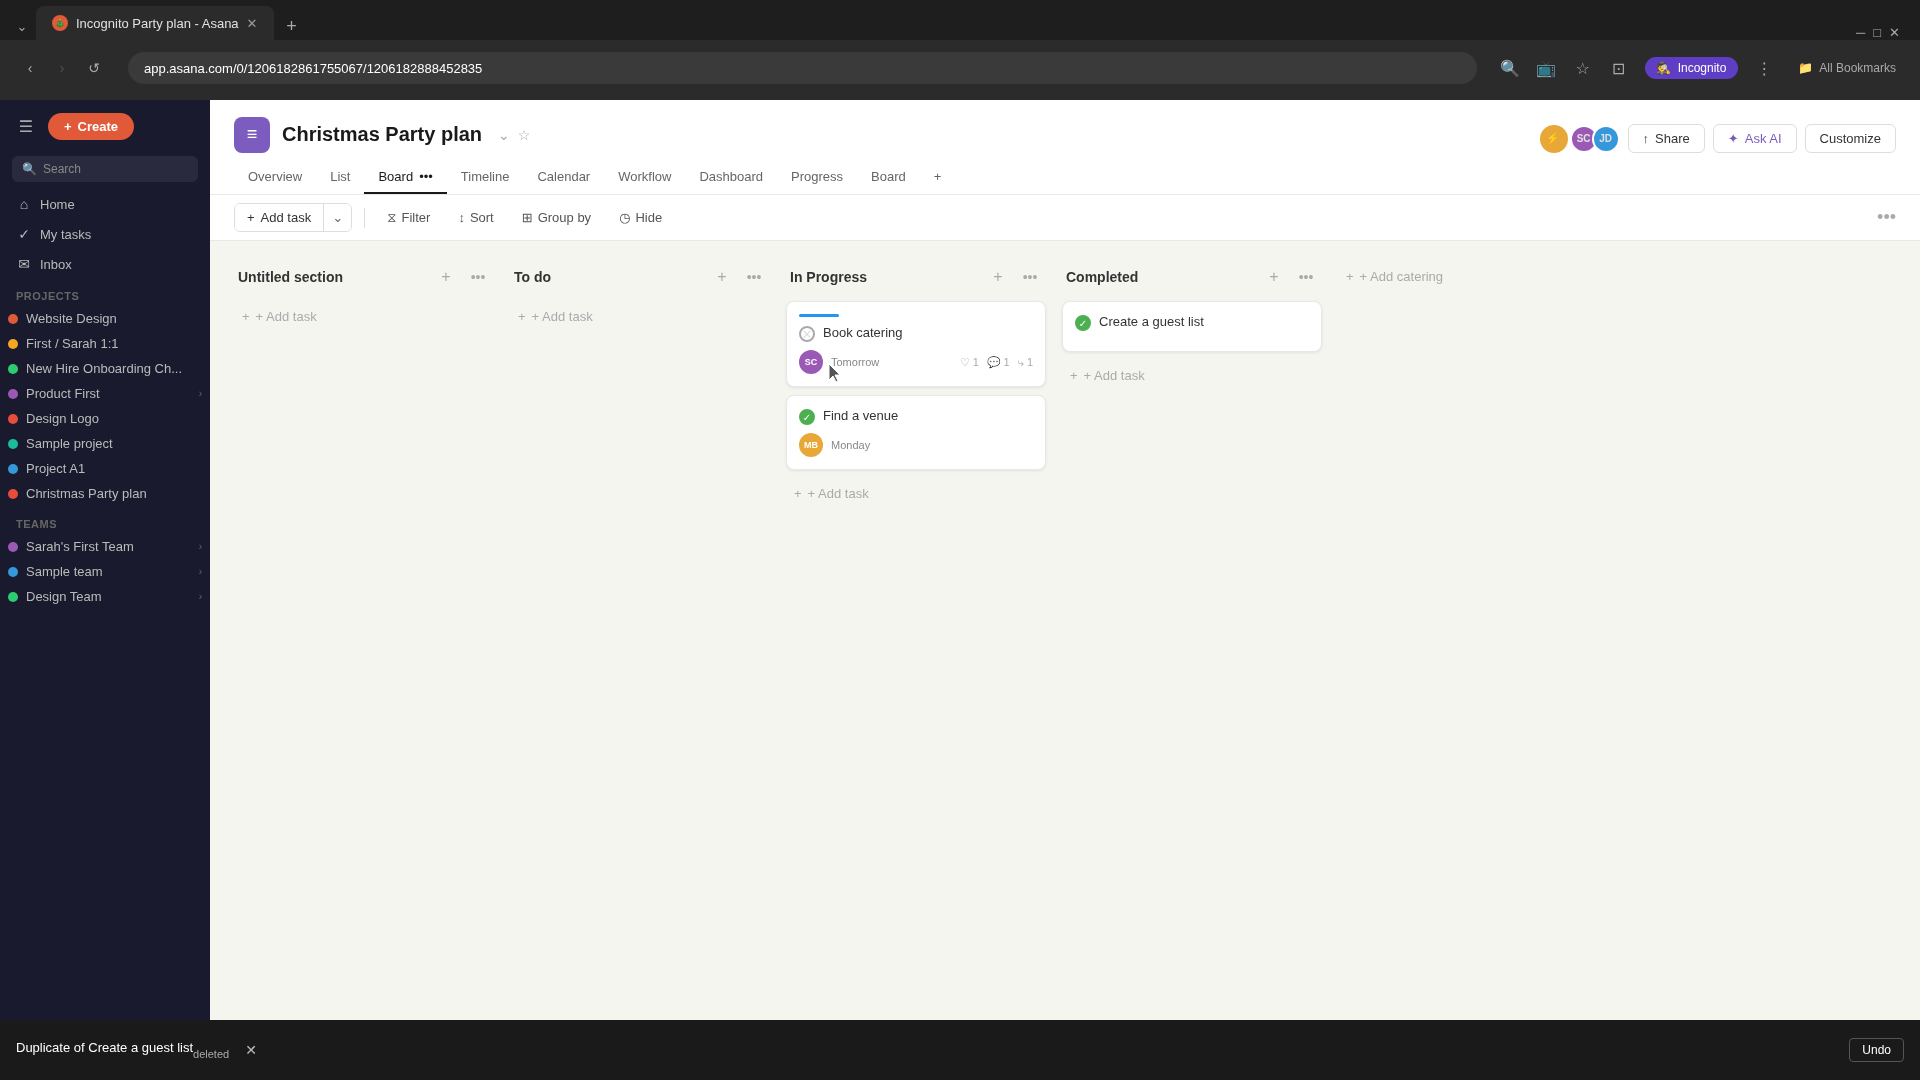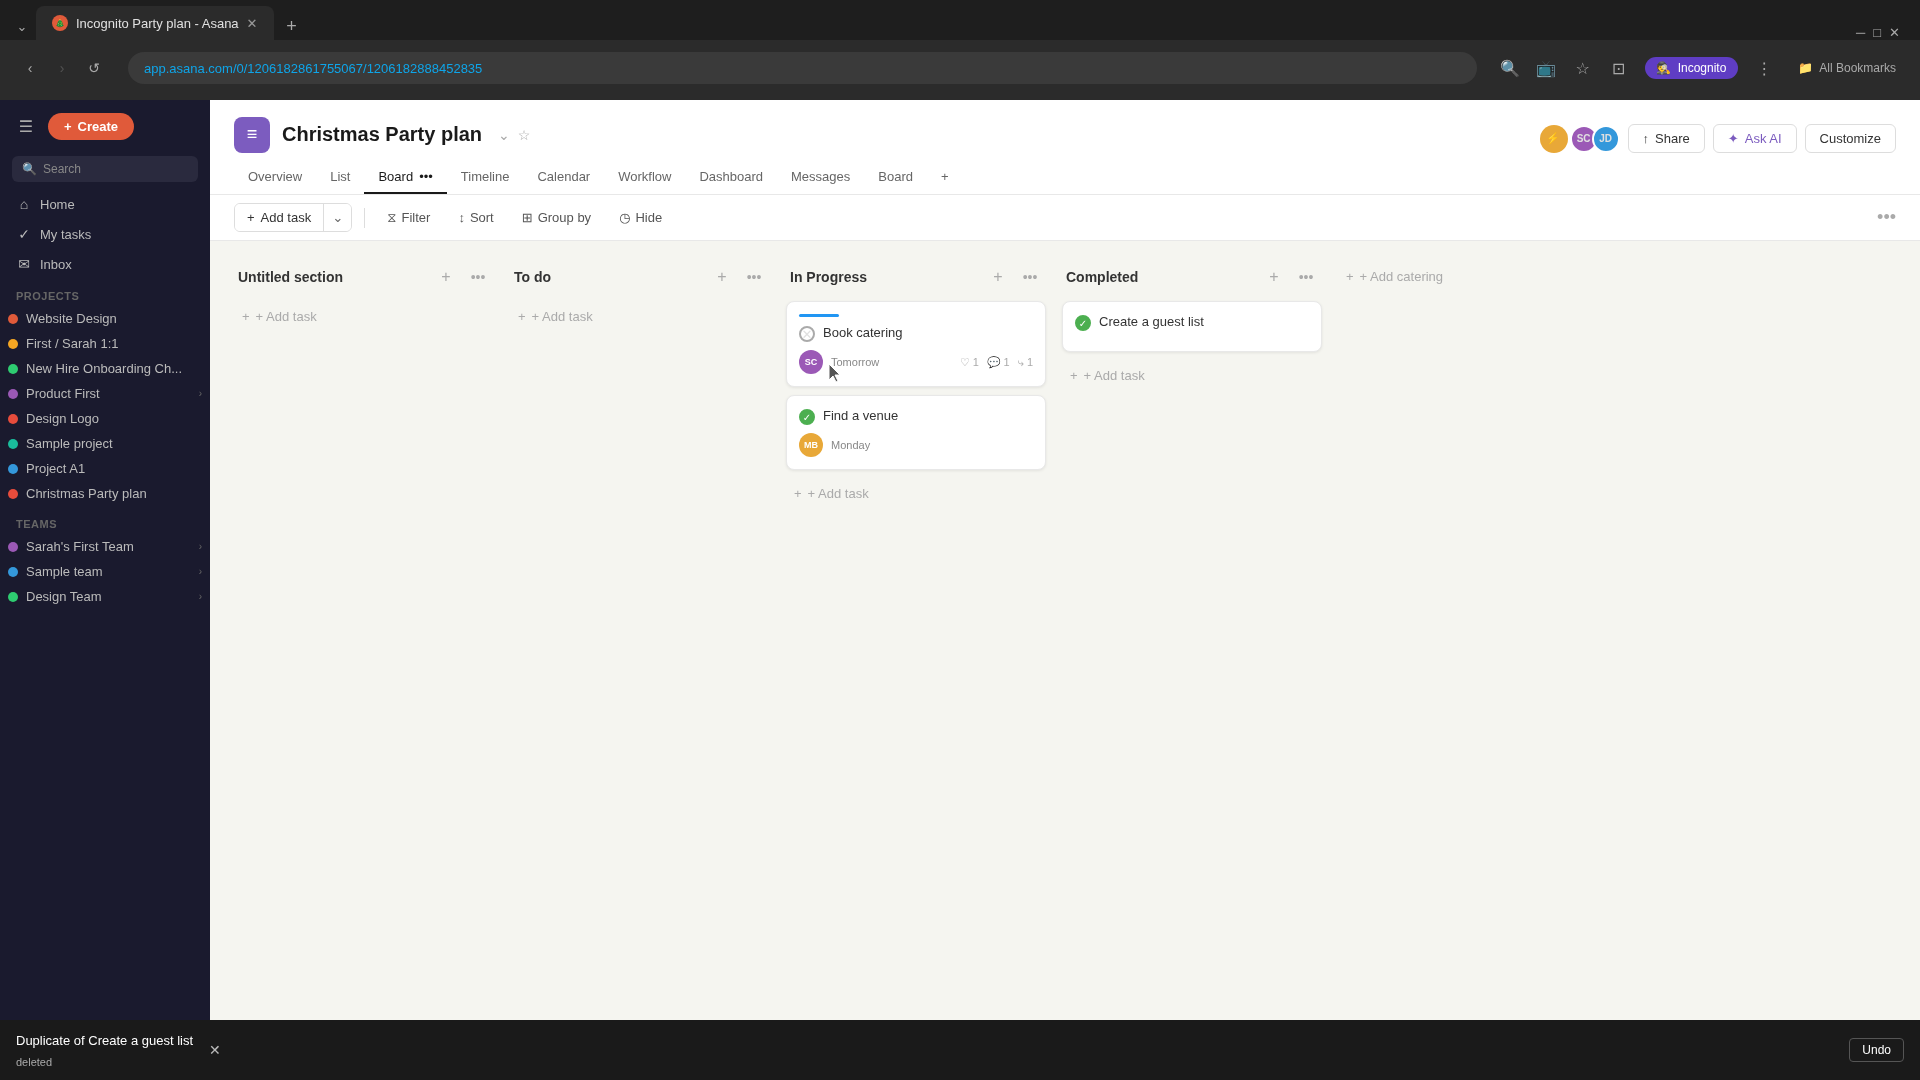--- a/index.html
+++ b/index.html
@@ -8,21 +8,21 @@
     
     .browser-chrome { background: #2b2b2b; height: 100px; display: flex; flex-direction: column; }
     .tab-bar { background: #1e1e1e; height: 40px; display: flex; align-items: flex-end; padding: 0 8px; gap: 0; }
     .tab { background: #2b2b2b; border-radius: 8px 8px 0 0; padding: 0 16px; height: 34px; display: flex; align-items: center; gap: 8px; font-size: 13px; color: #e0e0e0; min-width: 200px; }
     .tab-favicon { width: 16px; height: 16px; background: #e05a3a; border-radius: 50%; display: flex; align-items: center; justify-content: center; font-size: 8px; }
     .tab-close { margin-left: auto; opacity: 0.6; cursor: pointer; }
     .tab-new { width: 28px; height: 28px; display: flex; align-items: center; justify-content: center; font-size: 18px; color: #aaa; cursor: pointer; margin-left: 4px; }
     .nav-bar { background: #2b2b2b; height: 56px; display: flex; align-items: center; padding: 0 16px; gap: 12px; }
     .nav-arrows { display: flex; gap: 4px; }
     .nav-btn { width: 28px; height: 28px; display: flex; align-items: center; justify-content: center; color: #aaa; cursor: pointer; font-size: 14px; }
-    .address-bar { flex: 1; background: #3a3a3a; border-radius: 20px; height: 32px; display: flex; align-items: center; padding: 0 16px; font-size: 13px; color: #0ea5e9; margin: 16px 8px; }
+    .address-bar { flex: 1; background: #3a3a3a; border-radius: 20px; height: 32px; display: flex; align-items: center; padding: 0 16px; font-size: 13px; color: #ffffff; margin: 16px 8px; }
     .nav-icons { display: flex; gap: 8px; align-items: center; }
     .nav-icon-btn { width: 28px; height: 28px; display: flex; align-items: center; justify-content: center; color: #aaa; font-size: 16px; cursor: pointer; }
     .incognito-btn { background: #5f3dc4; border-radius: 16px; padding: 4px 12px; font-size: 12px; color: white; cursor: pointer; display: flex; align-items: center; gap: 6px; }
 
     
     .app { display: flex; height: 980px; background: #ffffff; }
 
     
     .sidebar { width: 210px; background: #1a1a2e; color: #ccc; display: flex; flex-direction: column; padding: 12px 0; flex-shrink: 0; }
     .sidebar-top { padding: 0 12px 12px; display: flex; align-items: center; gap: 8px; }
@@ -281,21 +281,21 @@
           <div class="proj-tab">
             <span>Calendar</span>
           </div>
           <div class="proj-tab">
             <span>Workflow</span>
           </div>
           <div class="proj-tab">
             <span>Dashboard</span>
           </div>
           <div class="proj-tab">
-            <span>Messages</span>
+            <span>Progress</span>
           </div>
           <div class="proj-tab">
             <span>Board</span>
           </div>
           <div class="proj-tab">+</div>
         </div>
       </div>
     </div>
 
     <div class="toolbar">
@@ -435,21 +435,21 @@
           <span>+ Add catering</span>
         </div>
       </div>
 
     </div>
 
   </div>
 </div>
 
 <div class="snackbar">
-  <div style="display:flex;flex-direction:column;">
+  <div style="display:flex;flex-direction:row;">
     <span>Duplicate of Create a guest list</span>
     <span style="font-size:11px;color:#aaa;margin-top:8px;">deleted</span>
   </div>
   <span class="snackbar-close">✕</span>
   <button class="undo-btn">
     <span>Undo</span>
   </button>
 </div>
 
 </body></html>

